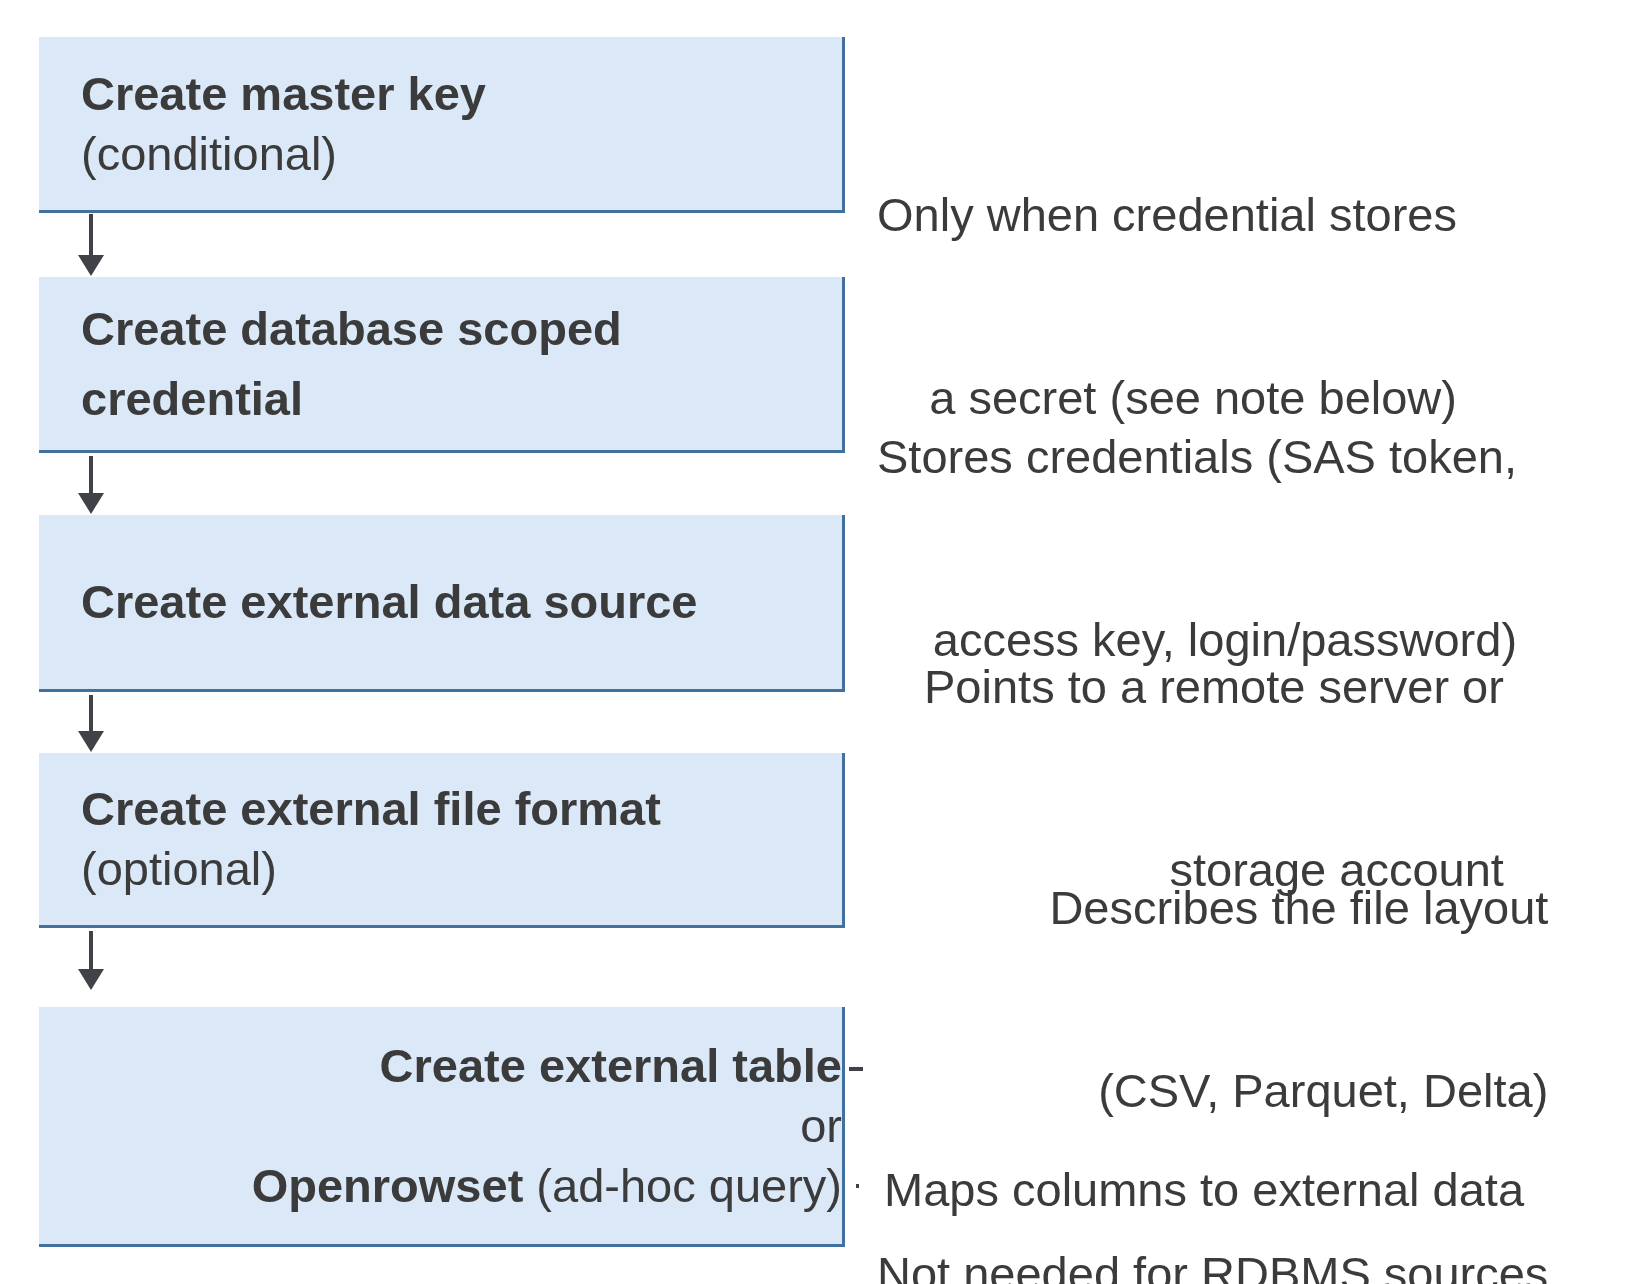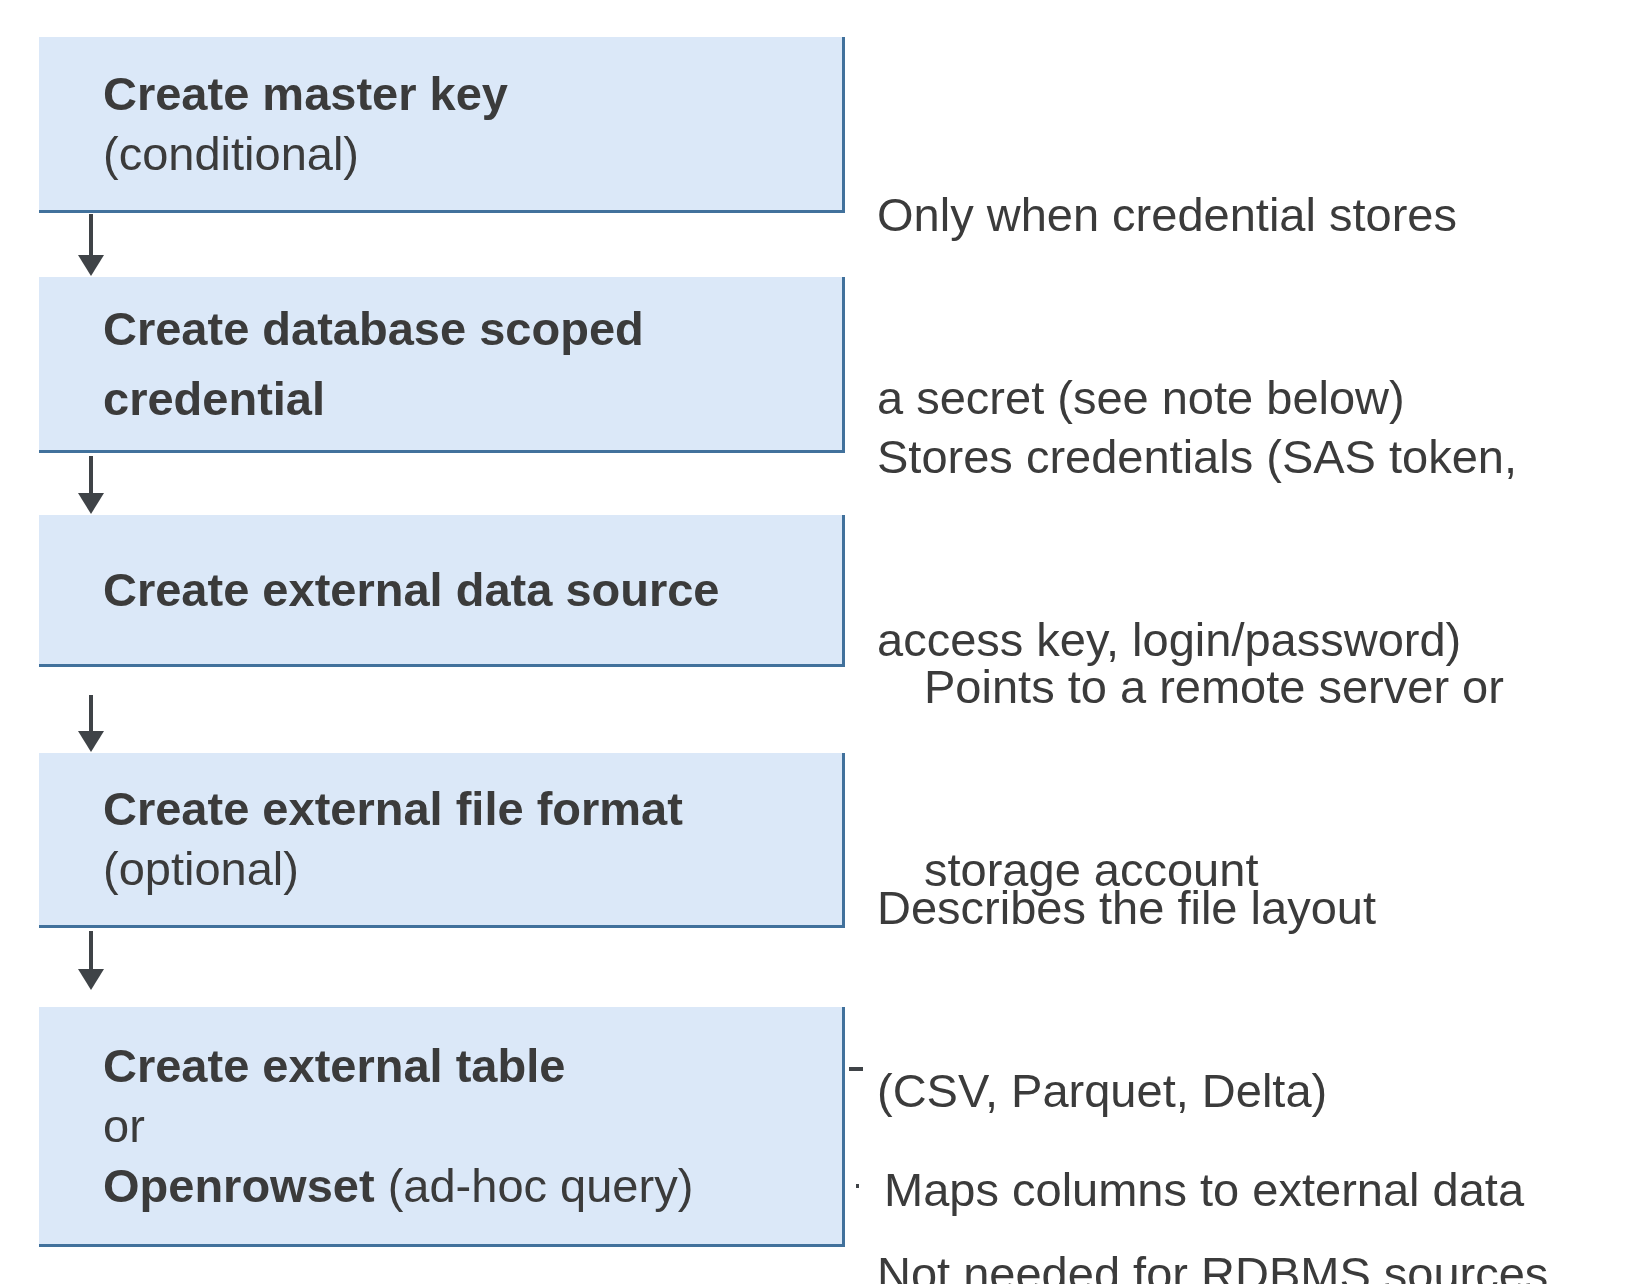--- a/index.html
+++ b/index.html
@@ -28,39 +28,39 @@
     position:absolute;
     left:39px;
     width:806px;
     box-sizing:border-box;
     background:var(--box-fill);
     border-right:3px solid var(--box-border);
     border-bottom:3px solid var(--box-border);
     display:flex;
     flex-direction:column;
     justify-content:center;
-    padding-left:64px;
+    padding-left:42px;
     font-size:47px;
     line-height:60px;
   }
   .box .line{display:block;white-space:pre;}
   .box b{font-weight:bold;}
   .box1{top:37px;height:176px;}
   .box2{top:277px;height:176px;gap:10px;}
-  .box3{top:515px;height:152px;}
+  .box3{top:515px;height:177px;}
   .box4{top:753px;height:175px;}
-  .box5{top:1007px;height:240px;}
+  .box5{top:1007px;height:240px;align-items:flex-end;}
   .ann{
     position:absolute;
     left:877px;
     font-size:47px;
     line-height:61px;
     white-space:pre;
   }
-  .ann .line{display:block;}
+  .ann .line{display:block;text-align:right;}
   .ann1{top:62px;}
   .ann2{top:304px;}
   .ann3{top:534px;margin-left:47px;}
   .ann4{top:755px;}
   .ann5{top:1037px;left:884px;}
   .ann6{top:1155px;left:884px;}
 </style>
 </head>
 <body>
 

